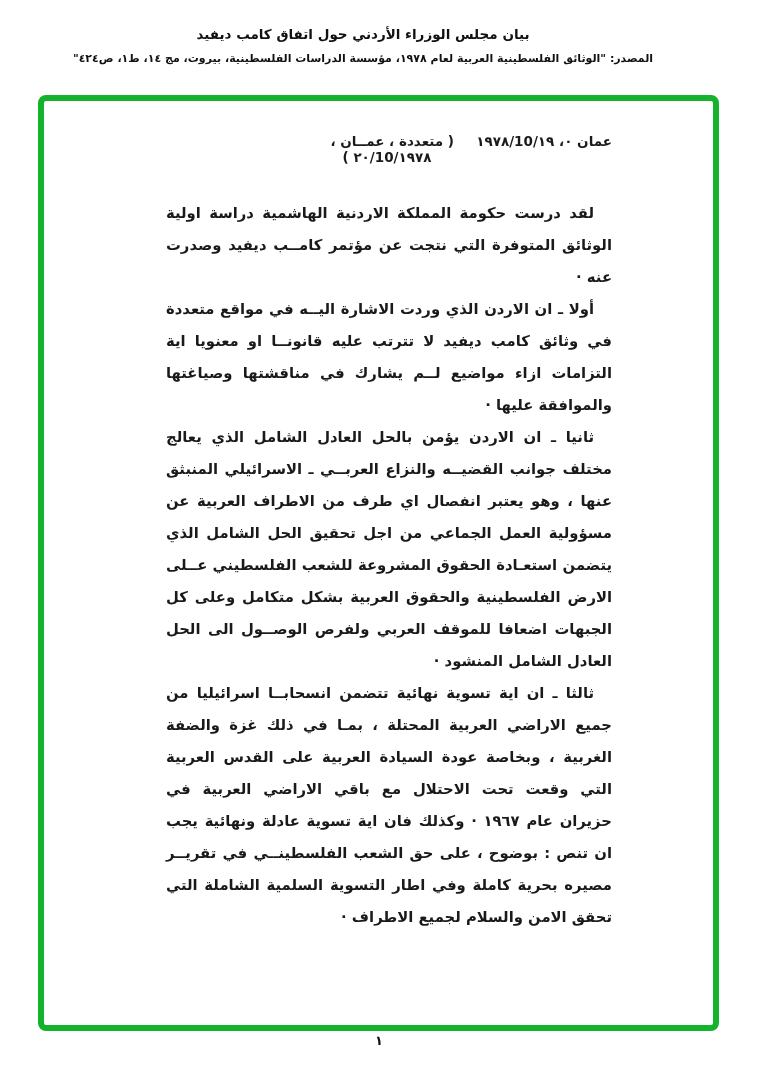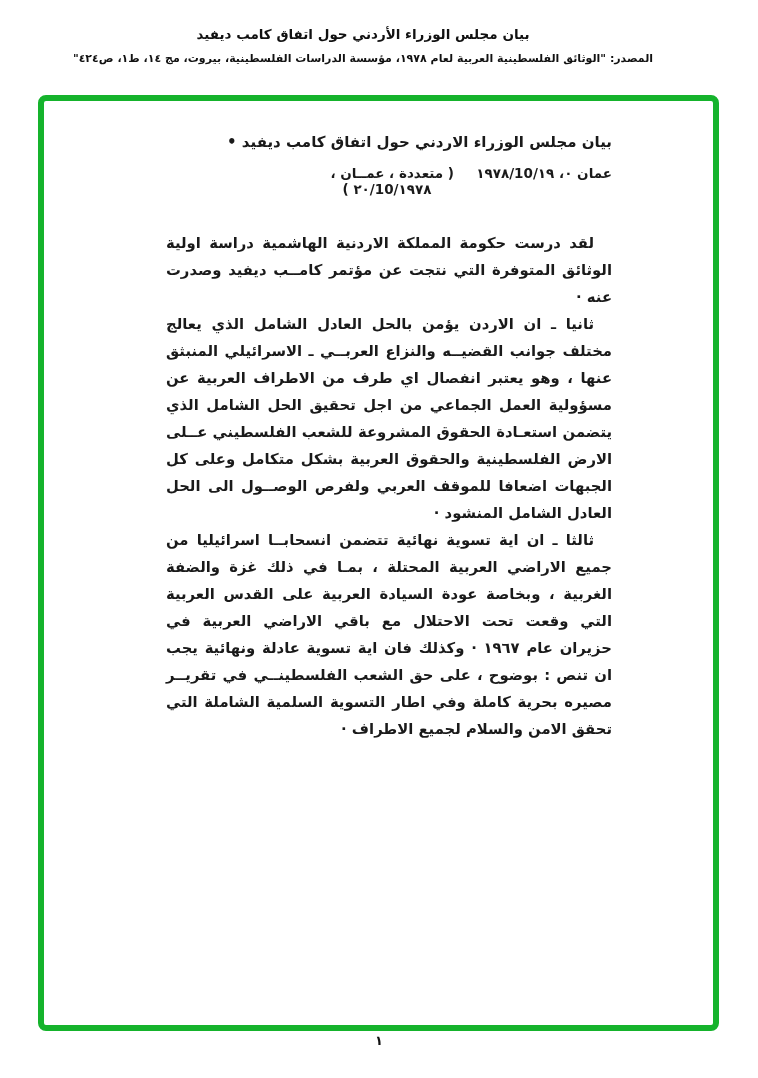--- a/index.html
+++ b/index.html
@@ -42,51 +42,51 @@
   }
   .date-right{position:absolute;right:0;top:0;}
   .date-left{
     position:absolute;right:158px;top:0;width:160px;
     text-align:right;
   }
   .date-left .dl2{text-align:center;padding-left:26px;}
   .doc-body p{
     margin:0;
     font-size:14.8px;font-weight:bold;
-    line-height:27px;
+    line-height:32px;
     text-align:justify;
     text-align-last:right;
     text-indent:18px;
   }
   .page-number{
     position:absolute;left:0;top:1033px;width:758px;
     text-align:center;font-size:13px;font-weight:bold;color:#111;
   }
 </style>
 </head>
 <body>
 
 <div class="top-header">
   <div class="h-title">بيان مجلس الوزراء الأردني حول اتفاق كامب ديفيد</div>
   <div class="h-source">المصدر: "الوثائق الفلسطينية العربية لعام ١٩٧٨، مؤسسة الدراسات الفلسطينية، بيروت، مج ١٤، ط١، ص٤٢٤"</div>
 </div>
 
 <div class="green-box"></div>
 
 <div class="doc">
-  <div class="doc-title">بيان مجلس الوزراء الاردني حول اتفاق كامب ديفيد •</div>
 
   <div class="dateline">
     <span class="date-right">عمان ٠، ١٩٧٨/10/١٩</span>
     <span class="date-left">
       <span class="dl1">( متعددة ، عمــان ،</span><br>
       <span class="dl2" style="display:block">١٩٧٨/10/٢٠ )</span>
     </span>
   </div>
 
   <div class="doc-body">
     <p>لقد درست حكومة المملكة الاردنية الهاشمية دراسة اولية الوثائق المتوفرة التي نتجت عن مؤتمر كامــب ديفيد وصدرت عنه ·</p>
+    <p>أولا ـ ان الاردن الذي وردت الاشارة اليــه في مواقع متعددة في وثائق كامب ديفيد لا تترتب عليه قانونــا او معنويا اية التزامات ازاء مواضيع لــم يشارك في مناقشتها وصياغتها والموافقة عليها ·</p>
     <p>ثانيا ـ ان الاردن يؤمن بالحل العادل الشامل الذي يعالج مختلف جوانب القضيــه والنزاع العربــي ـ الاسرائيلي المنبثق عنها ، وهو يعتبر انفصال اي طرف من الاطراف العربية عن مسؤولية العمل الجماعي من اجل تحقيق الحل الشامل الذي يتضمن استعـادة الحقوق المشروعة للشعب الفلسطيني عــلى الارض الفلسطينية والحقوق العربية بشكل متكامل وعلى كل الجبهات اضعافا للموقف العربي ولفرص الوصــول الى الحل العادل الشامل المنشود ·</p>
     <p>ثالثا ـ ان اية تسوية نهائية تتضمن انسحابــا اسرائيليا من جميع الاراضي العربية المحتلة ، بمـا في ذلك غزة والضفة الغربية ، وبخاصة عودة السيادة العربية على القدس العربية التي وقعت تحت الاحتلال مع باقي الاراضي العربية في حزيران عام ١٩٦٧ · وكذلك فان اية تسوية عادلة ونهائية يجب ان تنص : بوضوح ، على حق الشعب الفلسطينــي في تقريــر مصيره بحرية كاملة وفي اطار التسوية السلمية الشاملة التي تحقق الامن والسلام لجميع الاطراف ·</p>
   </div>
 </div>
 
 <div class="page-number">١</div>
 
 </body></html>

